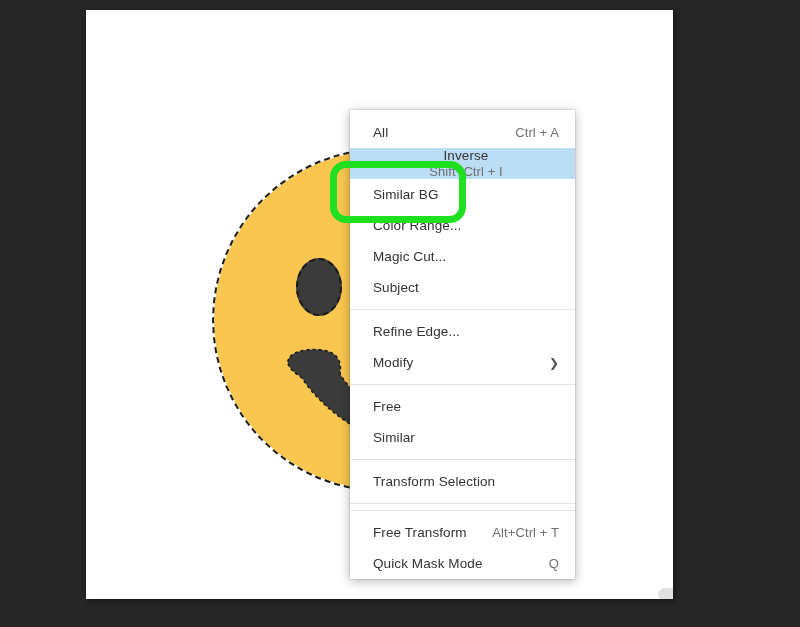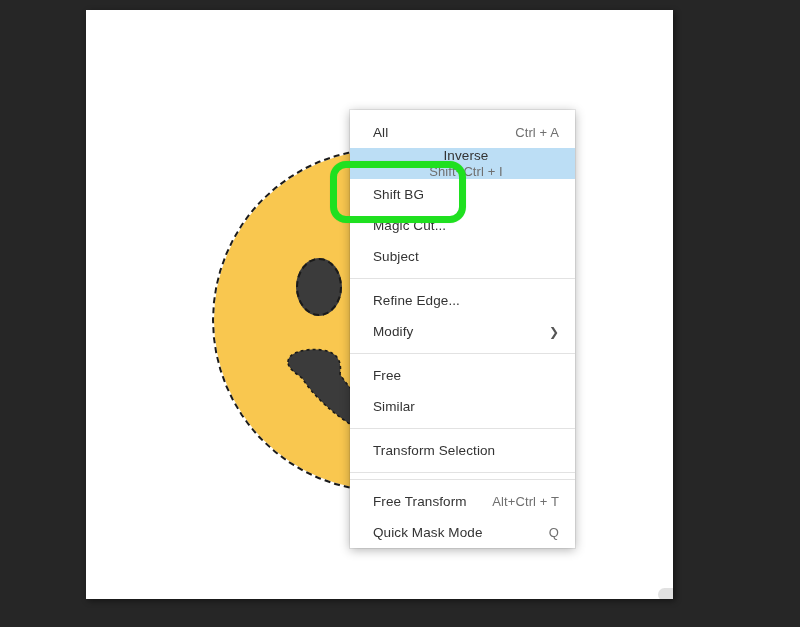--- a/index.html
+++ b/index.html
@@ -200,21 +200,24 @@
   <div class="menu" id="menu">
       <div class="menu-item">
         <span class="label">All</span>
         <span class="shortcut">Ctrl + A</span>
       </div>
       <div class="menu-item selected">
         <span class="label">Inverse</span>
         <span class="shortcut">Shift+Ctrl + I</span>
       </div>
       <div class="menu-item">
-        <span class="label">Shift BG</span>
+        <span class="label">Similar BG</span>
+      </div>
+      <div class="menu-item">
+        <span class="label">Color Range...</span>
       </div>
       <div class="menu-item">
         <span class="label">Magic Cut...</span>
       </div>
       <div class="menu-item">
         <span class="label">Subject</span>
       </div>
       <div class="separator"></div>
       <div class="menu-item">
         <span class="label">Refine Edge...</span>

